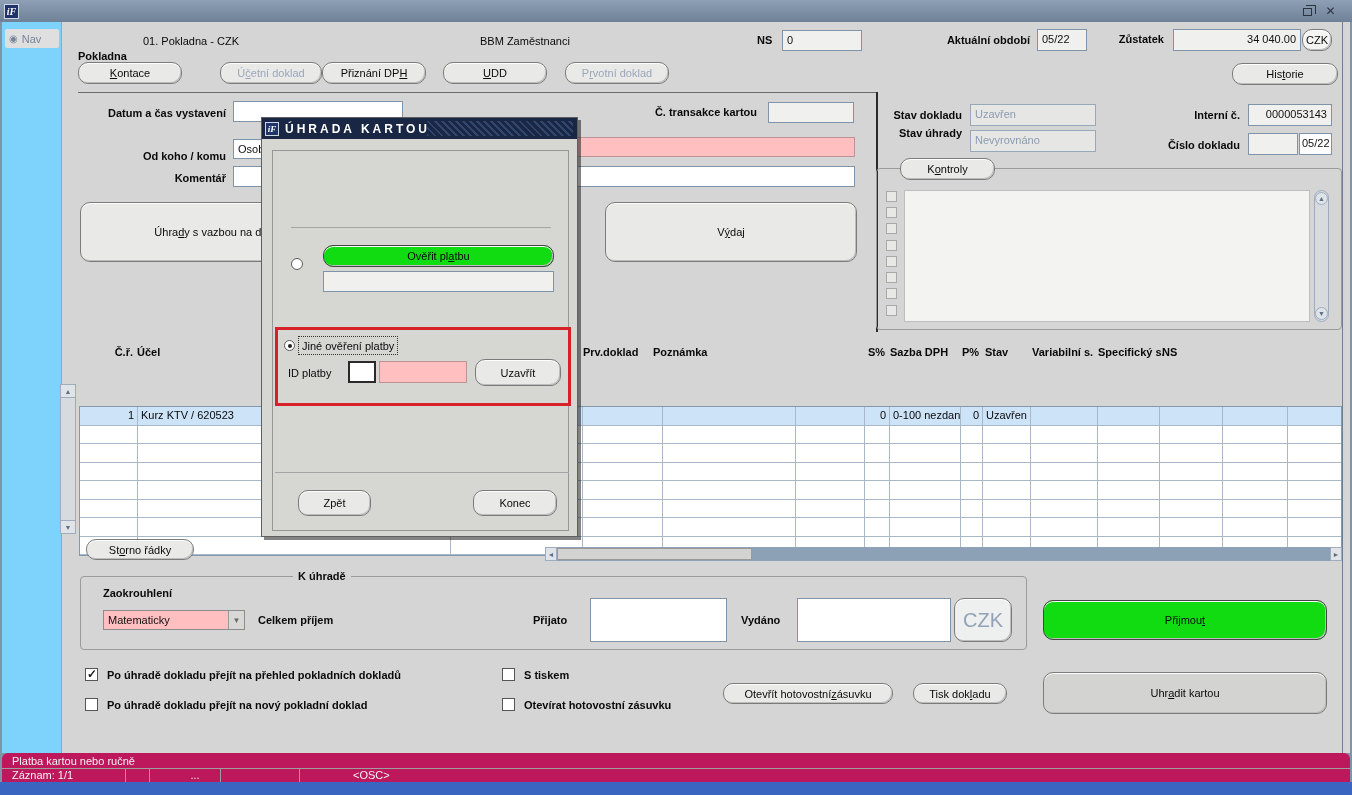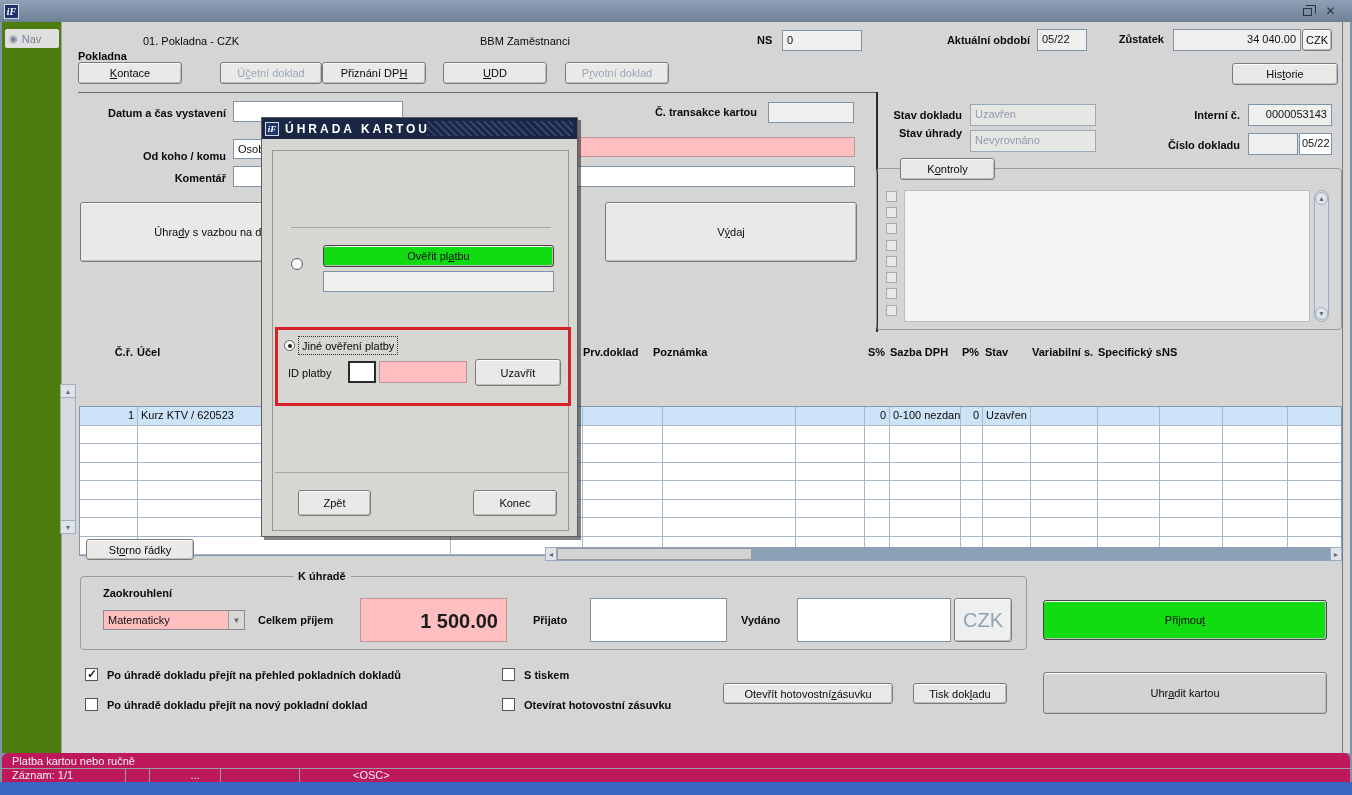--- a/index.html
+++ b/index.html
@@ -6,38 +6,38 @@
   html,body{width:1352px;height:795px;overflow:hidden}
   body{font-family:"Liberation Sans",sans-serif;background:#8094a8;position:relative;font-size:11px;color:#0a0a0a}
   .abs{position:absolute}
   .lbl{position:absolute;font-size:11px;font-weight:bold;white-space:nowrap;color:#0a0a0a}
   .txt{position:absolute;font-size:11px;white-space:nowrap;color:#0a0a0a}
   .field{position:absolute;background:#fff;border:1px solid #7f93a9;font-size:11px;color:#111;padding:3px 4px;overflow:hidden;white-space:nowrap}
   .field.gray{background:#f0f0ee}
   .field.dis{background:#e6e6e4;color:#8c9cb0;border-color:#98a8bb}
   .field.pink{background:#ffbec0;border-color:#bd9396}
   .right{text-align:right}
-  .btn{position:absolute;background:#e9e9e7;border:1px solid #7b7b7b;border-radius:3px;display:flex;align-items:center;justify-content:center;font-size:11px;color:#0a0a0a;box-shadow:inset 0 1px 0 #fdfdfd,inset -1px -1px 0 #bdbdbd;white-space:nowrap;cursor:default}
+  .btn{position:absolute;background:#e9e9e7;border:1px solid #7b7b7b;border-radius:10px;display:flex;align-items:center;justify-content:center;font-size:11px;color:#0a0a0a;box-shadow:inset 0 1px 0 #fdfdfd,inset -1px -1px 0 #bdbdbd;white-space:nowrap;cursor:default}
   .btn.dis{color:#9aa7ba}
   .btn.green{background:#10dc11;border-color:#454545}
   .btn.big{font-size:11px}
   .group{position:absolute;border:1px solid #9b9b9b;border-radius:4px}
   .legend{position:absolute;font-weight:bold;background:#d5d5d5;padding:0 5px}
   .cb{position:absolute;width:13px;height:13px;background:#fff;border:1px solid #565656}
   .cb.checked::after{content:"✓";position:absolute;left:1px;top:-2px;font-size:12px;font-weight:bold;color:#1a1a1a}
   .radio{position:absolute;width:12px;height:12px;border-radius:50%;background:#fff;border:1px solid #5a5a5a}
   .radio.sel::after{content:"";position:absolute;left:3px;top:3px;width:4px;height:4px;border-radius:50%;background:#222}
   .sep{position:absolute;background:#6a6a6a}
   .titlebar{position:absolute;left:0;top:0;width:1352px;height:22px;background:linear-gradient(#8ea0b5,#6e8197);display:flex;align-items:center;color:#eef1f5;font-size:12px}
   .logo{display:flex;align-items:center;justify-content:center;background:#20346b;color:#fff;font-family:"Liberation Serif",serif;font-style:italic;font-weight:bold;border:1px solid #cfd6e4}
   .wmark{position:absolute;top:4px;width:15px;height:14px;color:#2c3440;font-size:12px;line-height:14px;text-align:center}
   .restore{border:1px solid #2c3440;width:9px;height:8px;top:8px}
   .restore::after{content:"";position:absolute;left:2px;top:-4px;width:9px;height:8px;border:1px solid #2c3440;border-bottom:none;border-left:none}
   .main{position:absolute;left:2px;top:22px;width:1348px;height:731px;background:#d5d5d5}
-  .sidebar{position:absolute;left:0;top:0;width:60px;height:731px;background:#4d7c0f;border-right:1px solid #a3a3a3}
+  .sidebar{position:absolute;left:0;top:0;width:60px;height:731px;background:#7dd3fc;border-right:1px solid #a3a3a3}
   .navitem{position:absolute;left:3px;top:7px;width:54px;height:19px;background:#dfdfdf;border-radius:2px;color:#76849a;display:flex;align-items:center;gap:4px;padding-left:4px}
   .navitem::before{content:"◉";font-size:10px;color:#76849a}
   .scroll-track{position:absolute;background:#d7dbe0;border:1px solid #9dadc0}
   .scroll-btn{position:absolute;background:#e0e3e8;border:1px solid #9dadc0;color:#5d7085;font-size:7px;display:flex;align-items:center;justify-content:center}
   .tbl{position:absolute;left:77px;top:384px;width:1263px;height:150px;background:#fff;border:1px solid #8599ad;overflow:hidden}
   .trow{position:absolute;left:0;width:1261px;height:18.5px}
   .trow.sel{background:#cde3f8}
   .tcell{position:absolute;top:0;height:18.5px;border-right:1px solid #a8b8c9;border-bottom:1px solid #a8b8c9;font-size:11px;line-height:17px;padding:0 3px;overflow:hidden;white-space:nowrap}
   .dialog{position:absolute;left:259px;top:95px;width:317px;height:420px;background:#d6d6d3;border:1px solid #5f5f5f;box-shadow:3px 3px 0 rgba(30,30,30,0.55);z-index:20}
   .dlg-title{position:absolute;left:0;top:0;width:100%;height:21px;background:#1a2744;display:flex;align-items:center;color:#fff}
@@ -289,21 +289,20 @@
   <div class="scroll-btn" style="left:543px;top:525px;width:12px;height:14px">◄</div>
   <div class="abs" style="left:555px;top:526px;width:195px;height:12px;background:#d3d3d1;border:1px solid #9a9a9a"></div>
   <div class="scroll-btn" style="left:1328px;top:525px;width:12px;height:14px">►</div>
 
   <div class="group" style="left:78px;top:554px;width:947px;height:74px"></div>
   <div class="legend" style="left:291px;top:548px">K úhradě</div>
   <div class="lbl" style="left:101px;top:565px">Zaokrouhlení</div>
   <div class="field pink" style="left:101px;top:588px;width:142px;height:20px;border-color:#8c8c8c">Matematicky</div>
   <div class="combo-arrow" style="left:226px;top:589px;width:16px;height:18px">▼</div>
   <div class="lbl" style="left:256px;top:592px">Celkem příjem</div>
-  <div class="field pink right" style="left:358px;top:576px;width:147px;height:44px;font-size:20px;font-weight:bold;padding:11px 8px;color:#1c1c1c">1 500.00</div>
   <div class="lbl" style="left:531px;top:592px">Přijato</div>
   <div class="field" style="left:588px;top:576px;width:137px;height:44px"></div>
   <div class="lbl" style="left:739px;top:592px">Vydáno</div>
   <div class="field" style="left:795px;top:576px;width:154px;height:44px"></div>
   <div class="btn" style="left:952px;top:576px;width:58px;height:44px;font-size:20px;color:#93a3b7;background:#eef0f0">CZK</div>
   <div class="btn green" style="left:1041px;top:578px;width:284px;height:40px">Přijmou<u>t</u></div>
 
   <div class="cb checked" style="left:83px;top:646px"></div>
   <div class="lbl" style="left:105px;top:647px">Po úhradě dokladu přejít na přehled pokladních dokladů</div>
   <div class="cb" style="left:83px;top:676px"></div>

